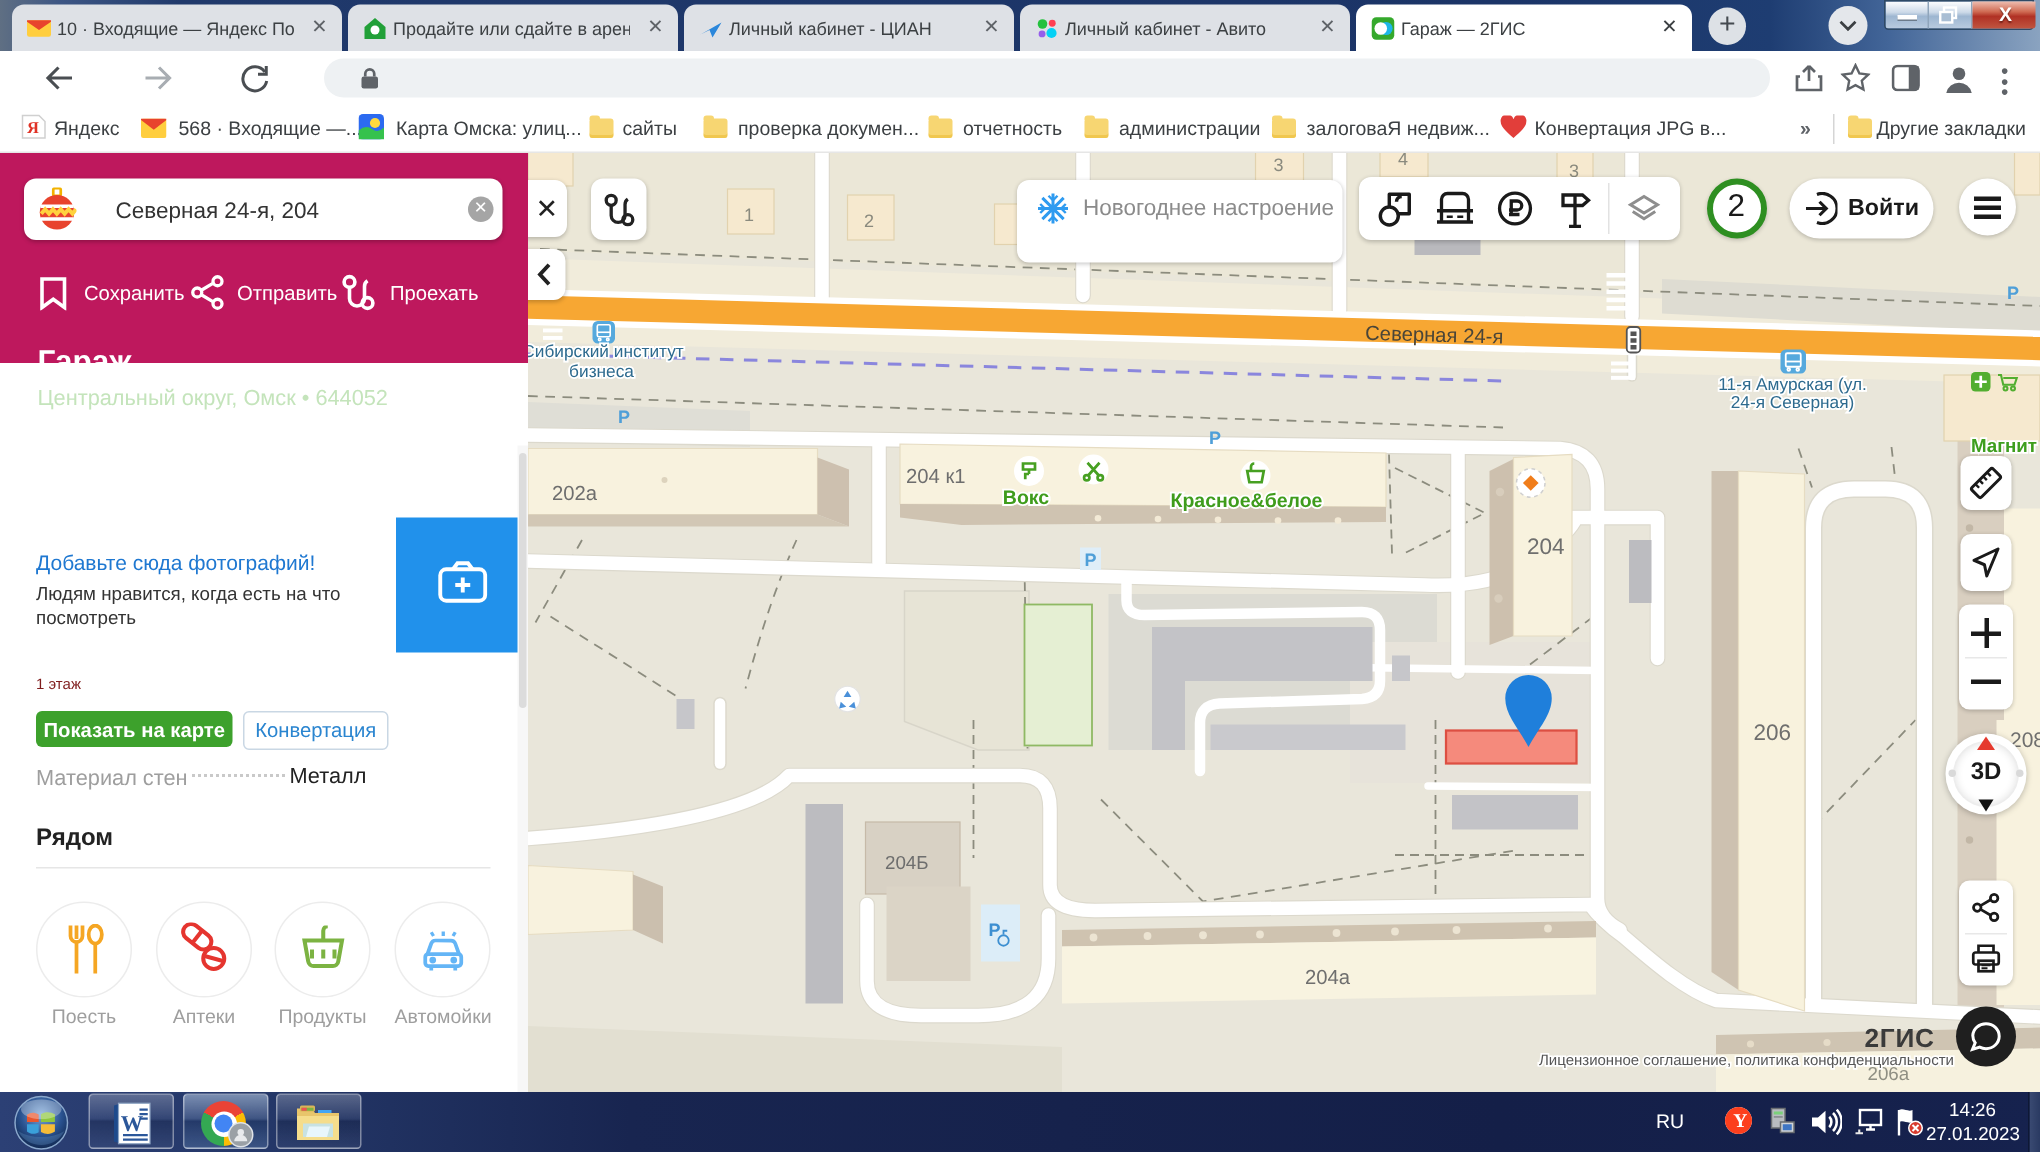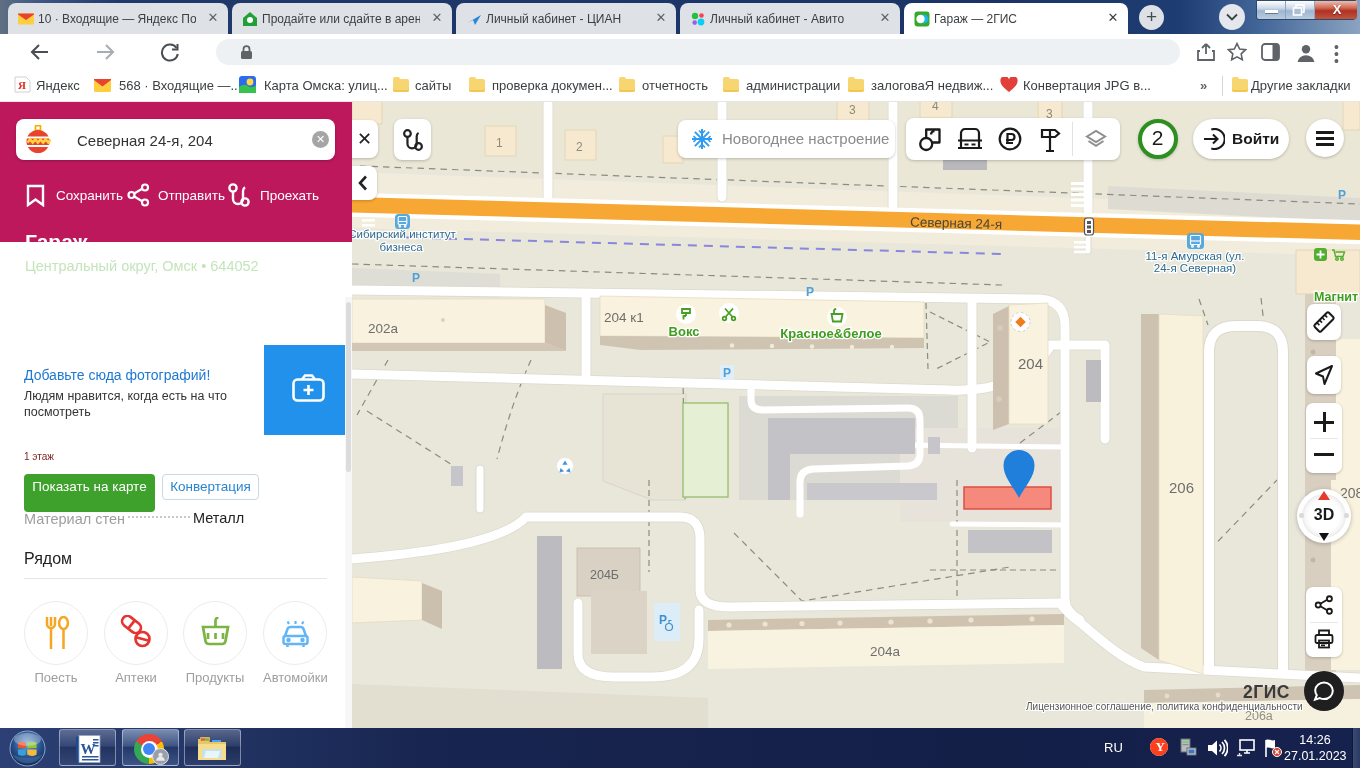--- a/index.html
+++ b/index.html
@@ -205,26 +205,26 @@
  <div id="bluesq">
   <svg class="abs" style="left:28px;top:29px" width="33" height="28" viewBox="0 0 33 28">
           <rect x="1.5" y="5.5" width="30" height="21" rx="4" fill="none" stroke="#fff" stroke-width="2.6"></rect>
           <path d="M10 5.5 L13 1.5 L20 1.5 L23 5.5" fill="none" stroke="#fff" stroke-width="2.6"></path>
           <path d="M16.5 11 v10 M11.5 16 h10" stroke="#fff" stroke-width="2.6"></path>
         </svg>
  </div>
  <div class="abs" style="left:24px;top:265px;font-size:14px;color:#1f78d1">Добавьте сюда фотографий!</div>
  <div class="abs" style="left:24px;top:287px;font-size:12.5px;color:#333;line-height:15.5px;width:215px">Людям нравится, когда есть на что посмотреть</div>
  <div class="abs" style="left:24px;top:349px;font-size:10px;color:#7f1d1d">1 этаж</div>
- <div class="btn-green" style="left:24px;top:372px;width:131px;height:38px;line-height:26px;font-weight:normal">Показать на карте</div>
+ <div class="btn-green" style="left:24px;top:372px;width:131px;height:24px;line-height:26px;font-weight:bold">Показать на карте</div>
  <div class="btn-line" style="left:162px;top:372px;width:97px;height:26px;line-height:24px">Конвертация</div>
  <div class="abs" style="left:24px;top:409px;font-size:14.5px;color:#9e9e9e">Материал стен</div>
  <div class="abs" style="left:128px;top:414px;width:62px;height:1px;border-bottom:2px dotted #c9c9c9"></div>
  <div class="abs" style="left:193px;top:408px;font-size:14.5px;color:#222">Металл</div>
- <div class="abs" style="left:24px;top:448px;font-size:16px;color:#222;font-weight:normal">Рядом</div>
+ <div class="abs" style="left:24px;top:448px;font-size:16px;color:#222;font-weight:bold">Рядом</div>
  <div class="abs" style="left:24px;top:476px;width:303px;height:1px;background:#e6e6e6"></div>
  <div class="circ" style="left:24px;top:499px"></div>
  <div class="circ" style="left:104px;top:499px"></div>
  <div class="circ" style="left:183px;top:499px"></div>
  <div class="circ" style="left:263px;top:499px"></div>
  <svg class="abs" style="left:43px;top:514px" width="28" height="34" viewBox="0 0 28 34">
         <g stroke="#f5a623" stroke-width="2.5" fill="none">
           <path d="M4 1 V8 a4 4 0 0 0 8 0 V1"></path>
           <path d="M8 1 V10 M8 11 V33"></path>
           <ellipse cx="20.5" cy="7" rx="4.4" ry="6"></ellipse>
@@ -515,21 +515,21 @@
           <path d="M8 1.5 L2 8 L8 14.5" stroke="#222" stroke-width="2.6" fill="none"></path>
         </svg>
       </div>
 <div class="mbtn" style="left:42px;top:17px;width:37px;height:41px;border-radius:8px">
  <svg class="abs" style="left:7px;top:9px" width="24" height="24" viewBox="0 0 24 26">
           <circle cx="6" cy="6" r="3.6" fill="none" stroke="#222" stroke-width="2.4"></circle>
           <circle cx="18" cy="20" r="3.6" fill="none" stroke="#222" stroke-width="2.4"></circle>
           <path d="M6 10 L6 17 a5 5 0 0 0 5 5 a5 5 0 0 0 5-5 L16 9 a4.5 4.5 0 0 1 2-3.8" fill="none" stroke="#222" stroke-width="2.4"></path>
         </svg>
       </div>
-<div class="mbtn" style="left:326px;top:18px;width:217px;height:38px;border-radius:8px">
+<div class="mbtn" style="left:326px;top:18px;width:217px;height:55px;border-radius:8px">
  <svg class="abs" style="left:13px;top:8px" width="22" height="22" viewBox="0 0 22 22">
           <g stroke="#2f9bf0" stroke-width="2" fill="none">
             <path d="M11 1 V21 M1 11 H21 M3.9 3.9 L18.1 18.1 M18.1 3.9 L3.9 18.1"></path>
             <path d="M8 2.5 L11 5.5 L14 2.5 M8 19.5 L11 16.5 L14 19.5 M2.5 8 L5.5 11 L2.5 14 M19.5 8 L16.5 11 L19.5 14" stroke-width="1.6"></path>
           </g>
         </svg>
  <div class="abs" style="left:44px;top:10px;font-size:15px;color:#8b8b8b">Новогоднее настроение</div>
       </div>
 <div class="mbtn" style="left:554px;top:16px;width:214px;height:42px;border-radius:8px">
  <svg class="abs" style="left:12px;top:7px" width="26" height="28" viewBox="0 0 26 28">

